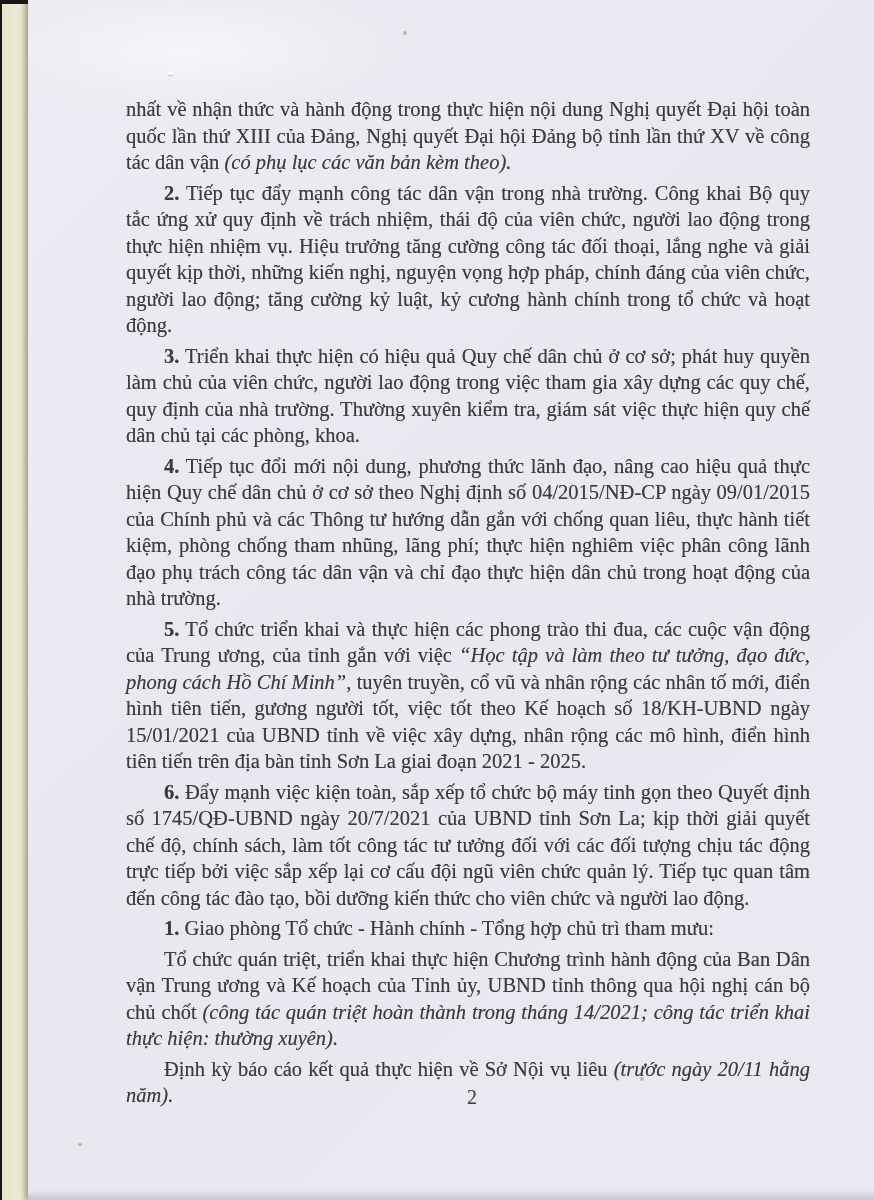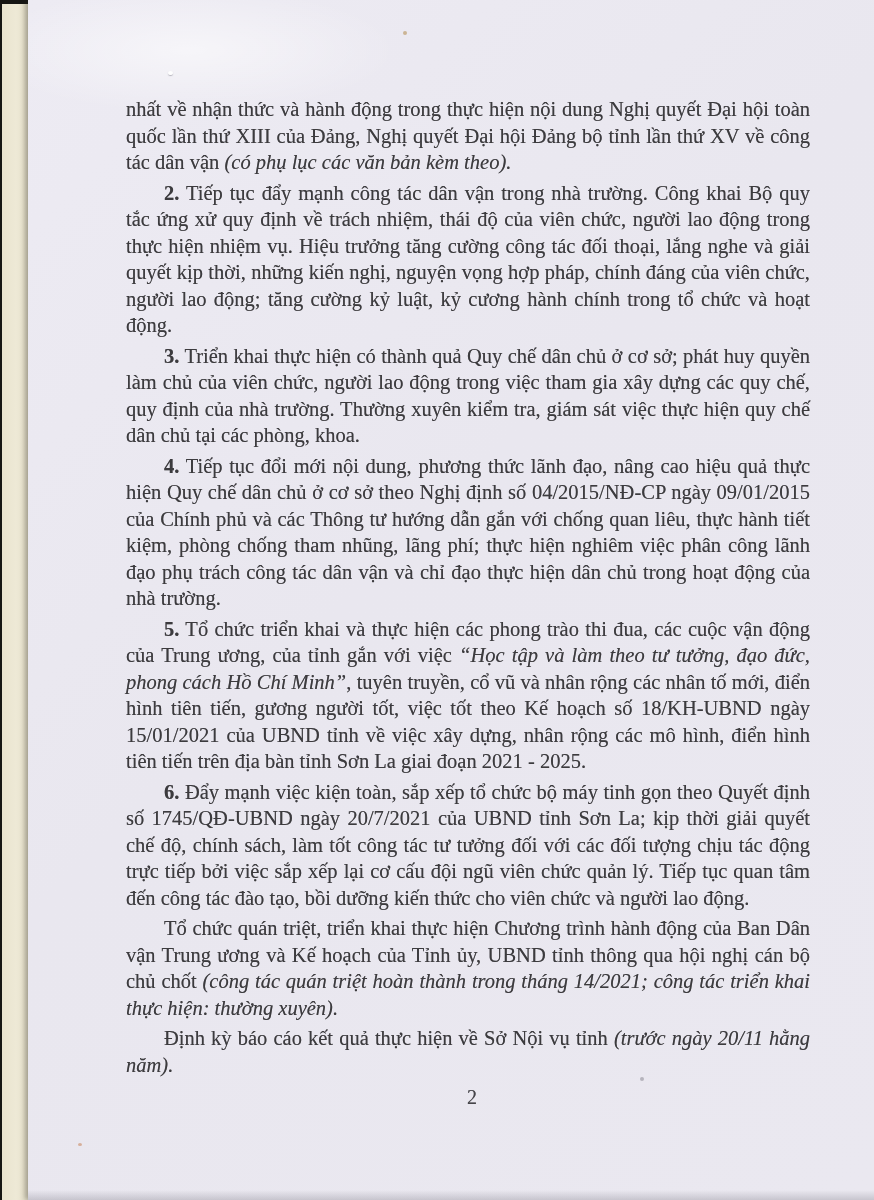--- a/index.html
+++ b/index.html
@@ -57,23 +57,24 @@
 <div class="scan-root">
   <div class="underlay-cream"></div>
   <div class="paper">
     <div class="speck s1"></div>
     <div class="speck s2"></div>
     <div class="speck s3"></div>
     <div class="speck s4"></div>
     <div class="doc-content" id="doc-content">
         <p class="body"><span class="seg-n">nhất về nhận thức và hành động trong thực hiện nội dung Nghị quyết Đại hội toàn quốc lần thứ XIII của Đảng, Nghị quyết Đại hội Đảng bộ tỉnh lần thứ XV về công tác dân vận </span><span class="seg-i">(có phụ lục các văn bản kèm theo).</span></p>
         <p class="body indent"><span class="seg-b">2.</span><span class="seg-n"> Tiếp tục đẩy mạnh công tác dân vận trong nhà trường. Công khai Bộ quy tắc ứng xử quy định về trách nhiệm, thái độ của viên chức, người lao động trong thực hiện nhiệm vụ. Hiệu trưởng tăng cường công tác đối thoại, lắng nghe và giải quyết kịp thời, những kiến nghị, nguyện vọng hợp pháp, chính đáng của viên chức, người lao động; tăng cường kỷ luật, kỷ cương hành chính trong tổ chức và hoạt động.</span></p>
-        <p class="body indent"><span class="seg-b">3.</span><span class="seg-n"> Triển khai thực hiện có thành quả Quy chế dân chủ ở cơ sở; phát huy quyền làm chủ của viên chức, người lao động trong việc tham gia xây dựng các quy chế, quy định của nhà trường. Thường xuyên kiểm tra, giám sát việc thực hiện quy chế dân chủ tại các phòng, khoa.</span></p>
+        <p class="body indent"><span class="seg-b">3.</span><span class="seg-n"> Triển khai thực hiện có hiệu quả Quy chế dân chủ ở cơ sở; phát huy quyền làm chủ của viên chức, người lao động trong việc tham gia xây dựng các quy chế, quy định của nhà trường. Thường xuyên kiểm tra, giám sát việc thực hiện quy chế dân chủ tại các phòng, khoa.</span></p>
         <p class="body indent"><span class="seg-b">4.</span><span class="seg-n"> Tiếp tục đổi mới nội dung, phương thức lãnh đạo, nâng cao hiệu quả thực hiện Quy chế dân chủ ở cơ sở theo Nghị định số 04/2015/NĐ-CP ngày 09/01/2015 của Chính phủ và các Thông tư hướng dẫn gắn với chống quan liêu, thực hành tiết kiệm, phòng chống tham nhũng, lãng phí; thực hiện nghiêm việc phân công lãnh đạo phụ trách công tác dân vận và chỉ đạo thực hiện dân chủ trong hoạt động của nhà trường.</span></p>
         <p class="body indent"><span class="seg-b">5.</span><span class="seg-n"> Tổ chức triển khai và thực hiện các phong trào thi đua, các cuộc vận động của Trung ương, của tỉnh gắn với việc </span><span class="seg-i">“Học tập và làm theo tư tưởng, đạo đức, phong cách Hồ Chí Minh”</span><span class="seg-n">, tuyên truyền, cổ vũ và nhân rộng các nhân tố mới, điển hình tiên tiến, gương người tốt, việc tốt theo Kế hoạch số 18/KH-UBND ngày 15/01/2021 của UBND tỉnh về việc xây dựng, nhân rộng các mô hình, điển hình tiên tiến trên địa bàn tỉnh Sơn La giai đoạn 2021 - 2025.</span></p>
         <p class="body indent"><span class="seg-b">6.</span><span class="seg-n"> Đẩy mạnh việc kiện toàn, sắp xếp tổ chức bộ máy tinh gọn theo Quyết định số 1745/QĐ-UBND ngày 20/7/2021 của UBND tỉnh Sơn La; kịp thời giải quyết chế độ, chính sách, làm tốt công tác tư tưởng đối với các đối tượng chịu tác động trực tiếp bởi việc sắp xếp lại cơ cấu đội ngũ viên chức quản lý. Tiếp tục quan tâm đến công tác đào tạo, bồi dưỡng kiến thức cho viên chức và người lao động.</span></p>
+        <p class="body indent"><span class="seg-b">1.</span><span class="seg-n"> Giao phòng Tổ chức - Hành chính - Tổng hợp chủ trì tham mưu:</span></p>
         <p class="body indent"><span class="seg-n">Tổ chức quán triệt, triển khai thực hiện Chương trình hành động của Ban Dân vận Trung ương và Kế hoạch của Tỉnh ủy, UBND tỉnh thông qua hội nghị cán bộ chủ chốt </span><span class="seg-i">(công tác quán triệt hoàn thành trong tháng 14/2021; công tác triển khai thực hiện: thường xuyên).</span></p>
-        <p class="body indent"><span class="seg-n">Định kỳ báo cáo kết quả thực hiện về Sở Nội vụ tỉnh </span><span class="seg-i">(trước ngày 20/11 hằng năm).</span></p>
+        <p class="body indent"><span class="seg-n">Định kỳ báo cáo kết quả thực hiện về Sở Nội vụ liêu </span><span class="seg-i">(trước ngày 20/11 hằng năm).</span></p>
       </div>
     <div class="page-number">2</div>
     <div class="bottom-shade"></div>
   </div>
 </div>
 
 </body></html>

